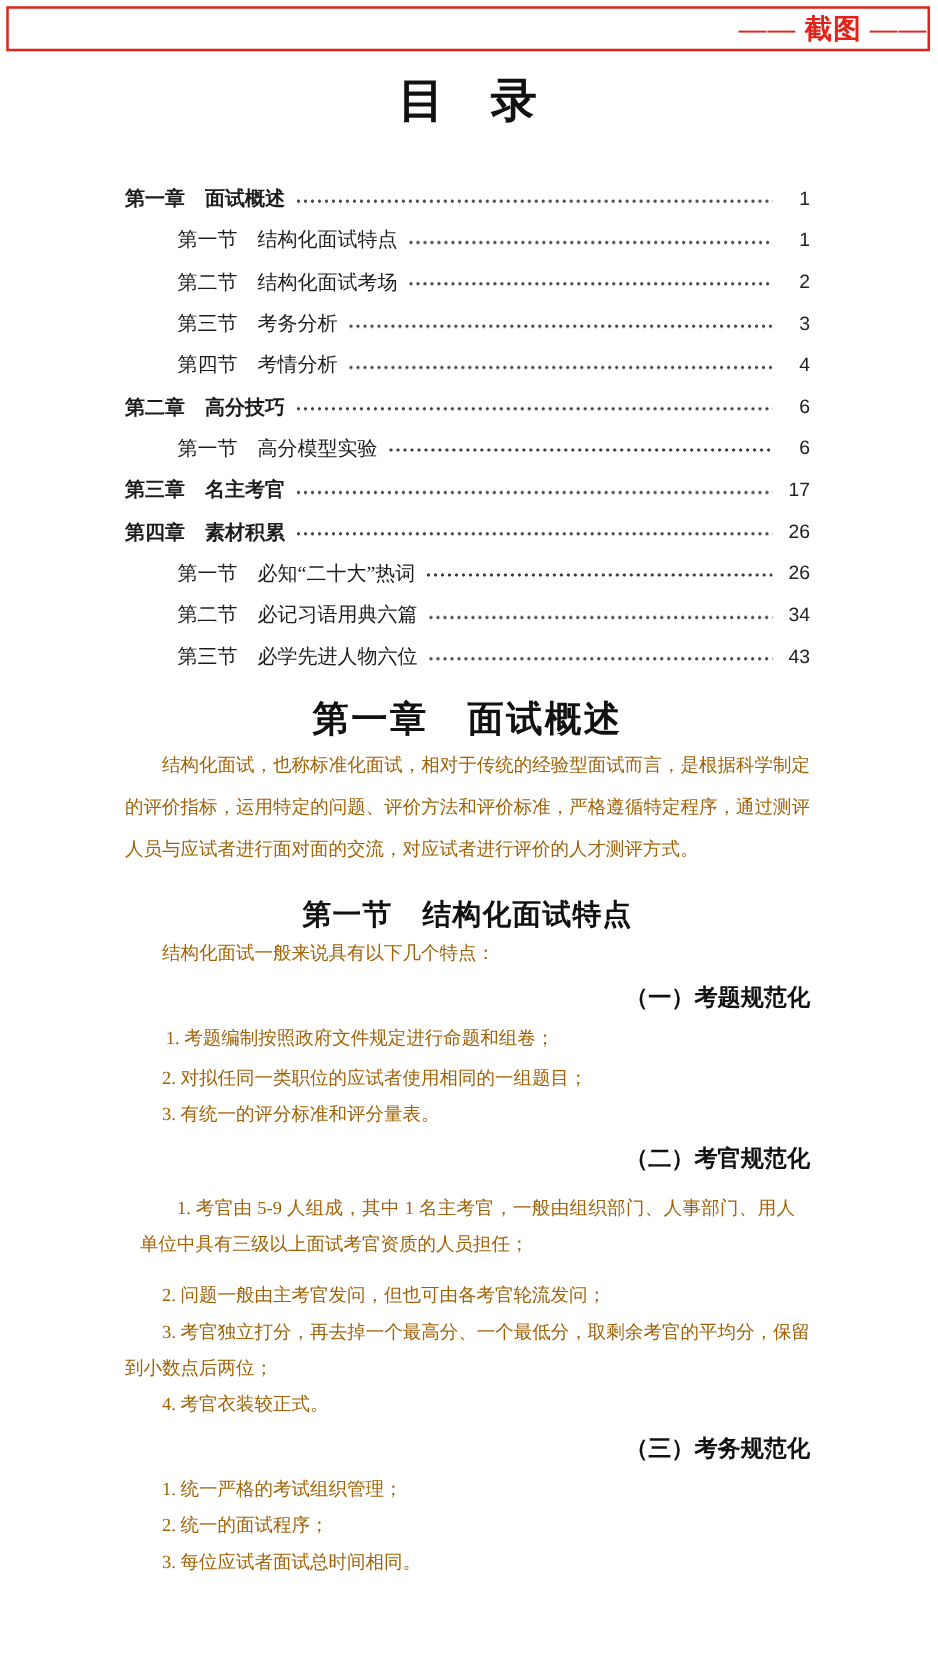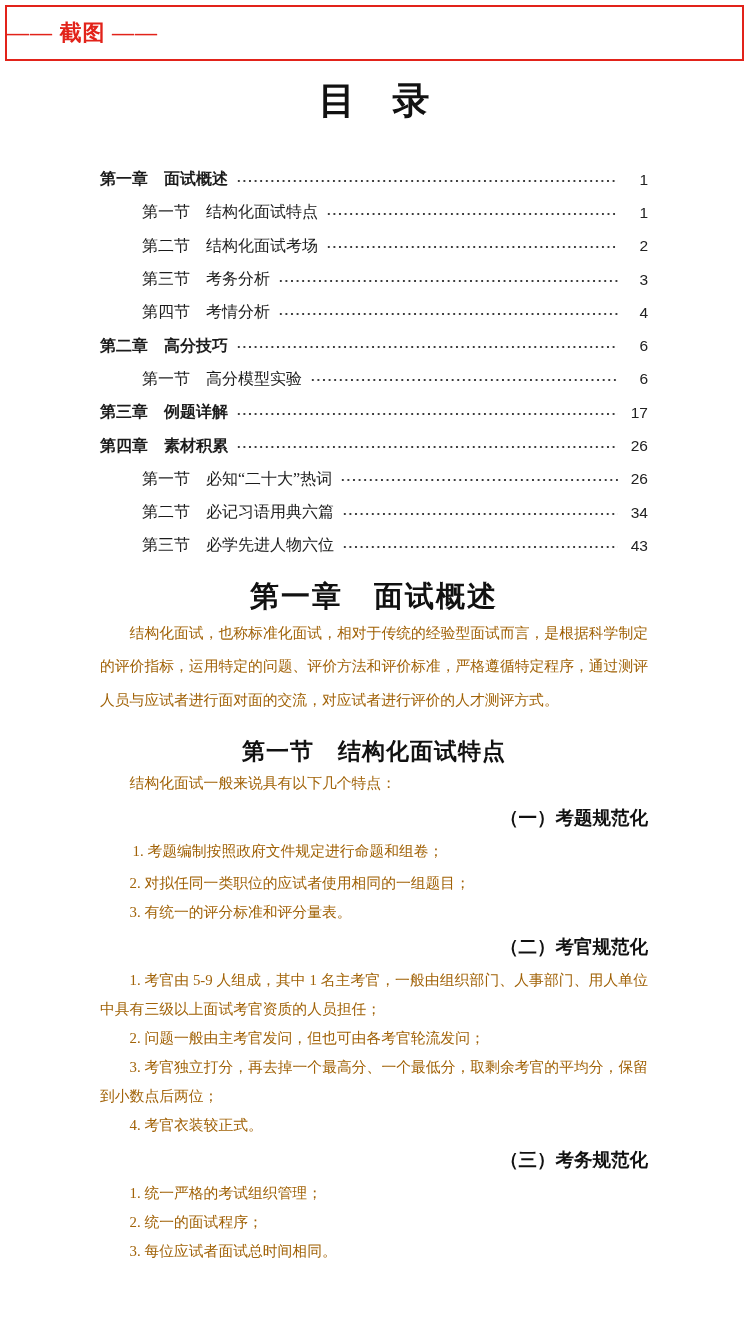--- a/index.html
+++ b/index.html
@@ -7,23 +7,23 @@
     width:750px; height:1337px;
     background:#ffffff;
     color:#1c1c1c;
     font-family:"Liberation Serif", serif;
     overflow:hidden;
     position:relative;
   }
   .banner {
     box-sizing:border-box;
     margin:5px 6px 0 5px;
-    height:56px;
+    height:36px;
     border:2px solid #e2231a;
-    display:flex; align-items:center; justify-content:flex-start;
+    display:flex; align-items:center; justify-content:flex-end;
   }
   .banner-label {
     color:#e2231a;
     font-family:"Liberation Serif", serif;
     font-weight:bold;
     font-size:22px;
     letter-spacing:1px;
   }
   .content { padding:0 102px 0 100px; }
 
@@ -160,21 +160,21 @@
       <span class="toc-label">第二章　高分技巧</span>
       <span class="toc-leader"></span>
       <span class="toc-page">6</span>
     </div>
     <div class="toc-row section">
       <span class="toc-label">第一节　高分模型实验</span>
       <span class="toc-leader"></span>
       <span class="toc-page">6</span>
     </div>
     <div class="toc-row chapter">
-      <span class="toc-label">第三章　例题详解</span>
+      <span class="toc-label">第三章　名主考官</span>
       <span class="toc-leader"></span>
       <span class="toc-page">17</span>
     </div>
     <div class="toc-row chapter">
       <span class="toc-label">第四章　素材积累</span>
       <span class="toc-leader"></span>
       <span class="toc-page">26</span>
     </div>
     <div class="toc-row section">
       <span class="toc-label">第一节　必知“二十大”热词</span>
@@ -203,21 +203,21 @@
 
   <div>
     <div class="block-heading">（一）考题规范化</div>
     <p class="para list-item" style="margin: 3px;">1. 考题编制按照政府文件规定进行命题和组卷；</p>
     <p class="para list-item" style="margin: 0px;">2. 对拟任同一类职位的应试者使用相同的一组题目；</p>
     <p class="para list-item" style="margin: 0px;">3. 有统一的评分标准和评分量表。</p>
   </div>
 
   <div>
     <div class="block-heading">（二）考官规范化</div>
-    <p class="para list-item" style="margin: 0px; font-family: Liberation Serif, serif;">1. 考官由 5-9 人组成，其中 1 名主考官，一般由组织部门、人事部门、用人单位中具有三级以上面试考官资质的人员担任；</p>
+    <p class="para list-item" style="margin: 12px; font-family: Liberation Serif, serif;">1. 考官由 5-9 人组成，其中 1 名主考官，一般由组织部门、人事部门、用人单位中具有三级以上面试考官资质的人员担任；</p>
     <p class="para list-item" style="margin: 0px;">2. 问题一般由主考官发问，但也可由各考官轮流发问；</p>
     <p class="para list-item" style="margin: 0px;">3. 考官独立打分，再去掉一个最高分、一个最低分，取剩余考官的平均分，保留到小数点后两位；</p>
     <p class="para list-item" style="margin: 0px;">4. 考官衣装较正式。</p>
   </div>
 
   <div>
     <div class="block-heading">（三）考务规范化</div>
     <p class="para list-item" style="margin: 0px;">1. 统一严格的考试组织管理；</p>
     <p class="para list-item" style="margin: 0px;">2. 统一的面试程序；</p>
     <p class="para list-item" style="margin: 0px;">3. 每位应试者面试总时间相同。</p>

